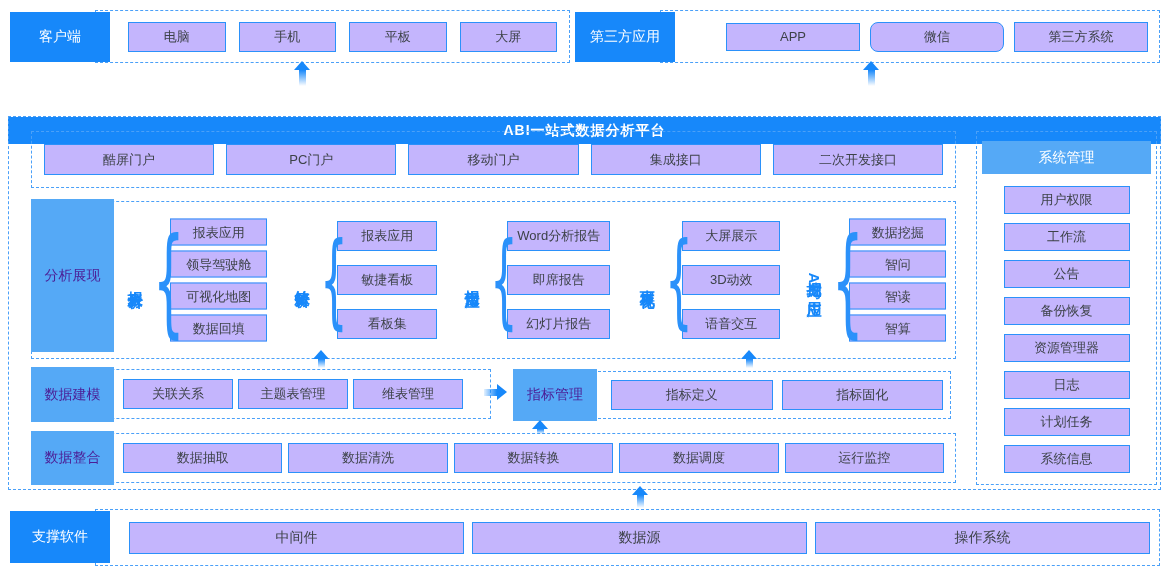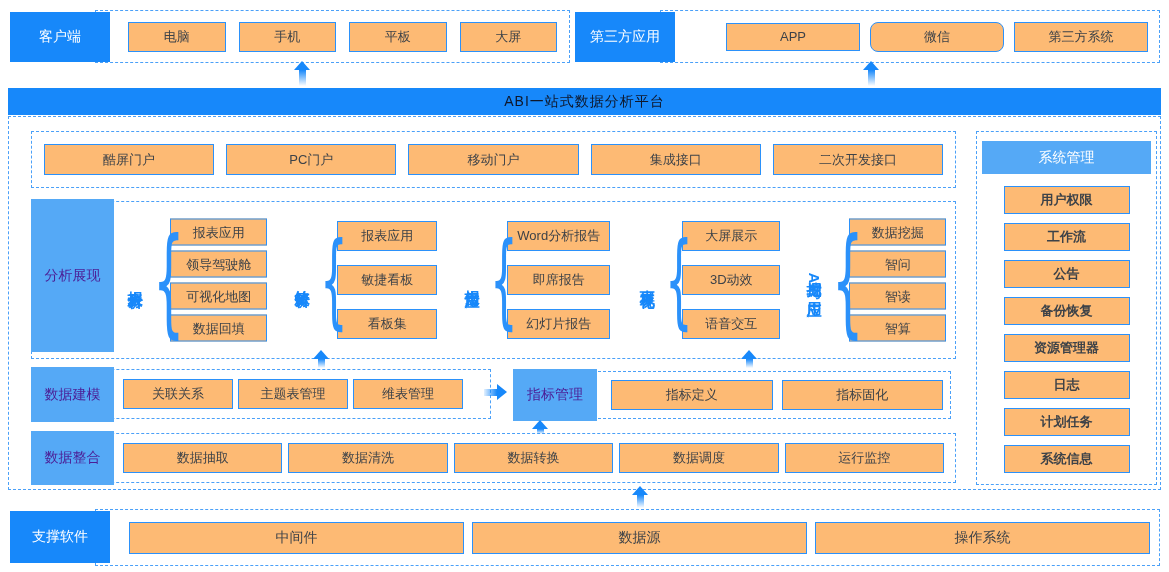--- a/index.html
+++ b/index.html
@@ -10,44 +10,44 @@
     --text:#3d4248;
   }
   *{box-sizing:border-box;margin:0;padding:0;}
   html,body{background:#fff;}
   body{font-family:"Liberation Sans","DejaVu Sans",sans-serif;}
   .canvas{position:relative;width:1169px;height:572px;background:#fff;overflow:hidden;}
   .solid-label{position:absolute;background:var(--primary);color:#fff;display:flex;align-items:center;justify-content:center;font-size:14px;z-index:3;}
   .lite-label{position:absolute;background:var(--light);color:#4c1d95;display:flex;align-items:center;justify-content:center;font-size:14px;z-index:3;}
   .dashed{position:absolute;border:1px dashed var(--dashed);background:#fff0;}
   .hrow{display:flex;align-items:center;}
-  .wbox{background:#fdba74;border:1px solid var(--box-border);color:var(--text);display:flex;align-items:center;justify-content:center;font-size:13px;white-space:nowrap;}
+  .wbox{background:#c4b5fd;border:1px solid var(--box-border);color:var(--text);display:flex;align-items:center;justify-content:center;font-size:13px;white-space:nowrap;}
   .hrow .wbox{flex:1;}
-  .banner{position:absolute;background:var(--primary);color:#0f172a;display:flex;align-items:center;justify-content:center;font-size:14px;font-weight:normal;letter-spacing:1px;}
+  .banner{position:absolute;background:var(--primary);color:#ffffff;display:flex;align-items:center;justify-content:center;font-size:14px;font-weight:bold;letter-spacing:1px;margin-top:29px;}
   
   .agroup{position:absolute;top:50%;transform:translateY(-50%);display:flex;align-items:center;}
   .vlabel{writing-mode:vertical-rl;text-orientation:mixed;font-weight:bold;color:var(--primary);font-size:15px;line-height:1.15;letter-spacing:1px;margin-right:2px;white-space:nowrap;}
   .brace{width:24px;text-align:center;color:var(--box-border);line-height:1;transform:scaleX(.42);font-family:"DejaVu Sans",sans-serif;}
   .g4 .brace{font-size:118px;}
   .g3 .brace{font-size:104px;}
   .col{display:flex;flex-direction:column;}
   .g4 .col{gap:5px;}
   .g3 .col{gap:14px;}
   .g4 .col .wbox{height:27px;}
   .g3 .col .wbox{height:30px;}
   
   .arr-up{position:absolute;width:16px;z-index:4;display:flex;flex-direction:column;align-items:center;}
   .arr-up .head{width:0;height:0;border-left:8px solid transparent;border-right:8px solid transparent;border-bottom:9px solid var(--primary);}
   .arr-up .stem{width:7px;background:linear-gradient(to bottom,var(--primary),rgba(120,190,255,0));}
   .arr-right{position:absolute;display:flex;align-items:center;z-index:4;}
   .arr-right .rstem{width:13px;height:7px;background:linear-gradient(to left,var(--primary),rgba(23,136,250,.12));}
   .arr-right .rhead{width:0;height:0;border-top:8px solid transparent;border-bottom:8px solid transparent;border-left:10px solid var(--primary);}
   .sys-header{position:absolute;left:5px;top:9px;right:5px;height:33px;background:var(--light);color:#fff;display:flex;align-items:center;justify-content:center;font-size:14px;}
   .sys-items{position:absolute;left:0;right:0;top:54px;display:flex;flex-direction:column;align-items:center;gap:9px;}
-  .sys-items .wbox{width:126px;height:28px;flex:none;font-weight:bold;}
+  .sys-items .wbox{width:126px;height:28px;flex:none;}
 </style>
 </head>
 <body>
 
 <div class="canvas">
 
   <div class="solid-label" style="left:10px;top:12px;width:100px;height:50px;">客户端</div>
   <div class="dashed hrow" style="left:95px;top:10px;width:475px;height:53px;padding-left:32px;padding-right:12px;gap:13px;">
 
   <div class="wbox" style="height:30px;">电脑</div>

